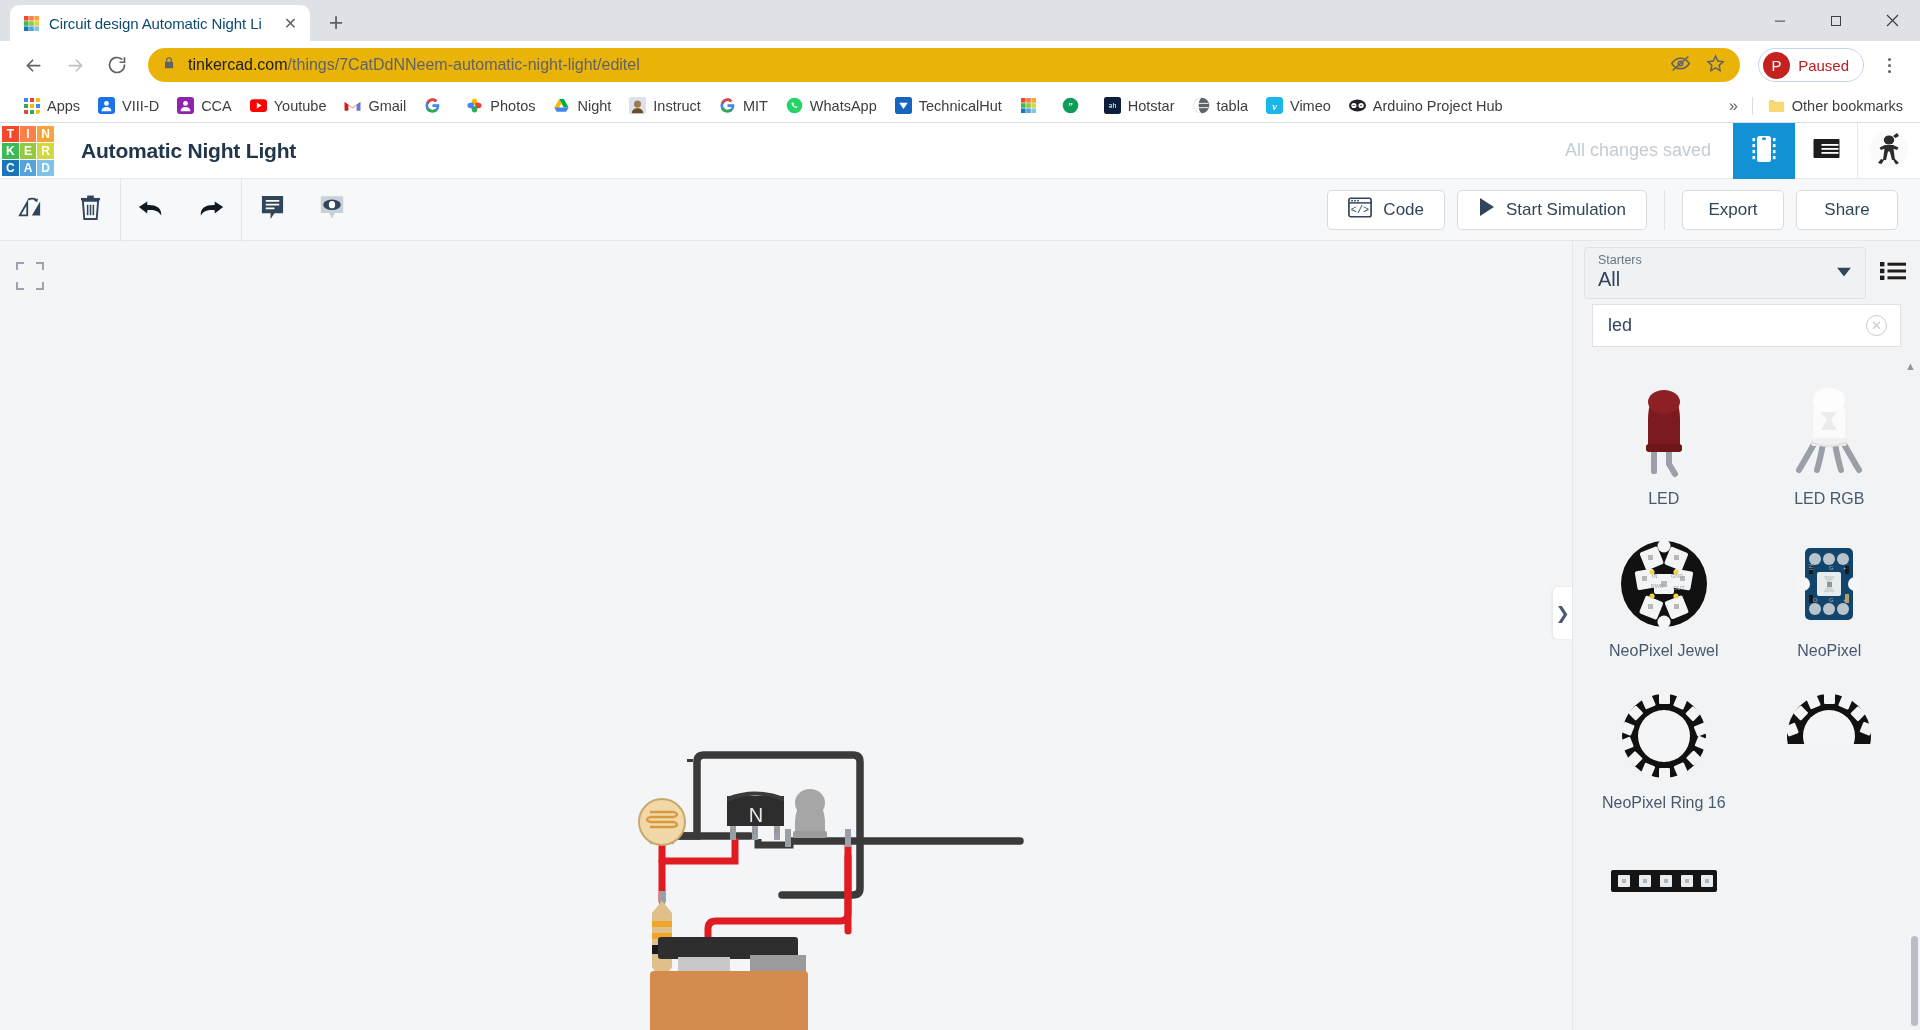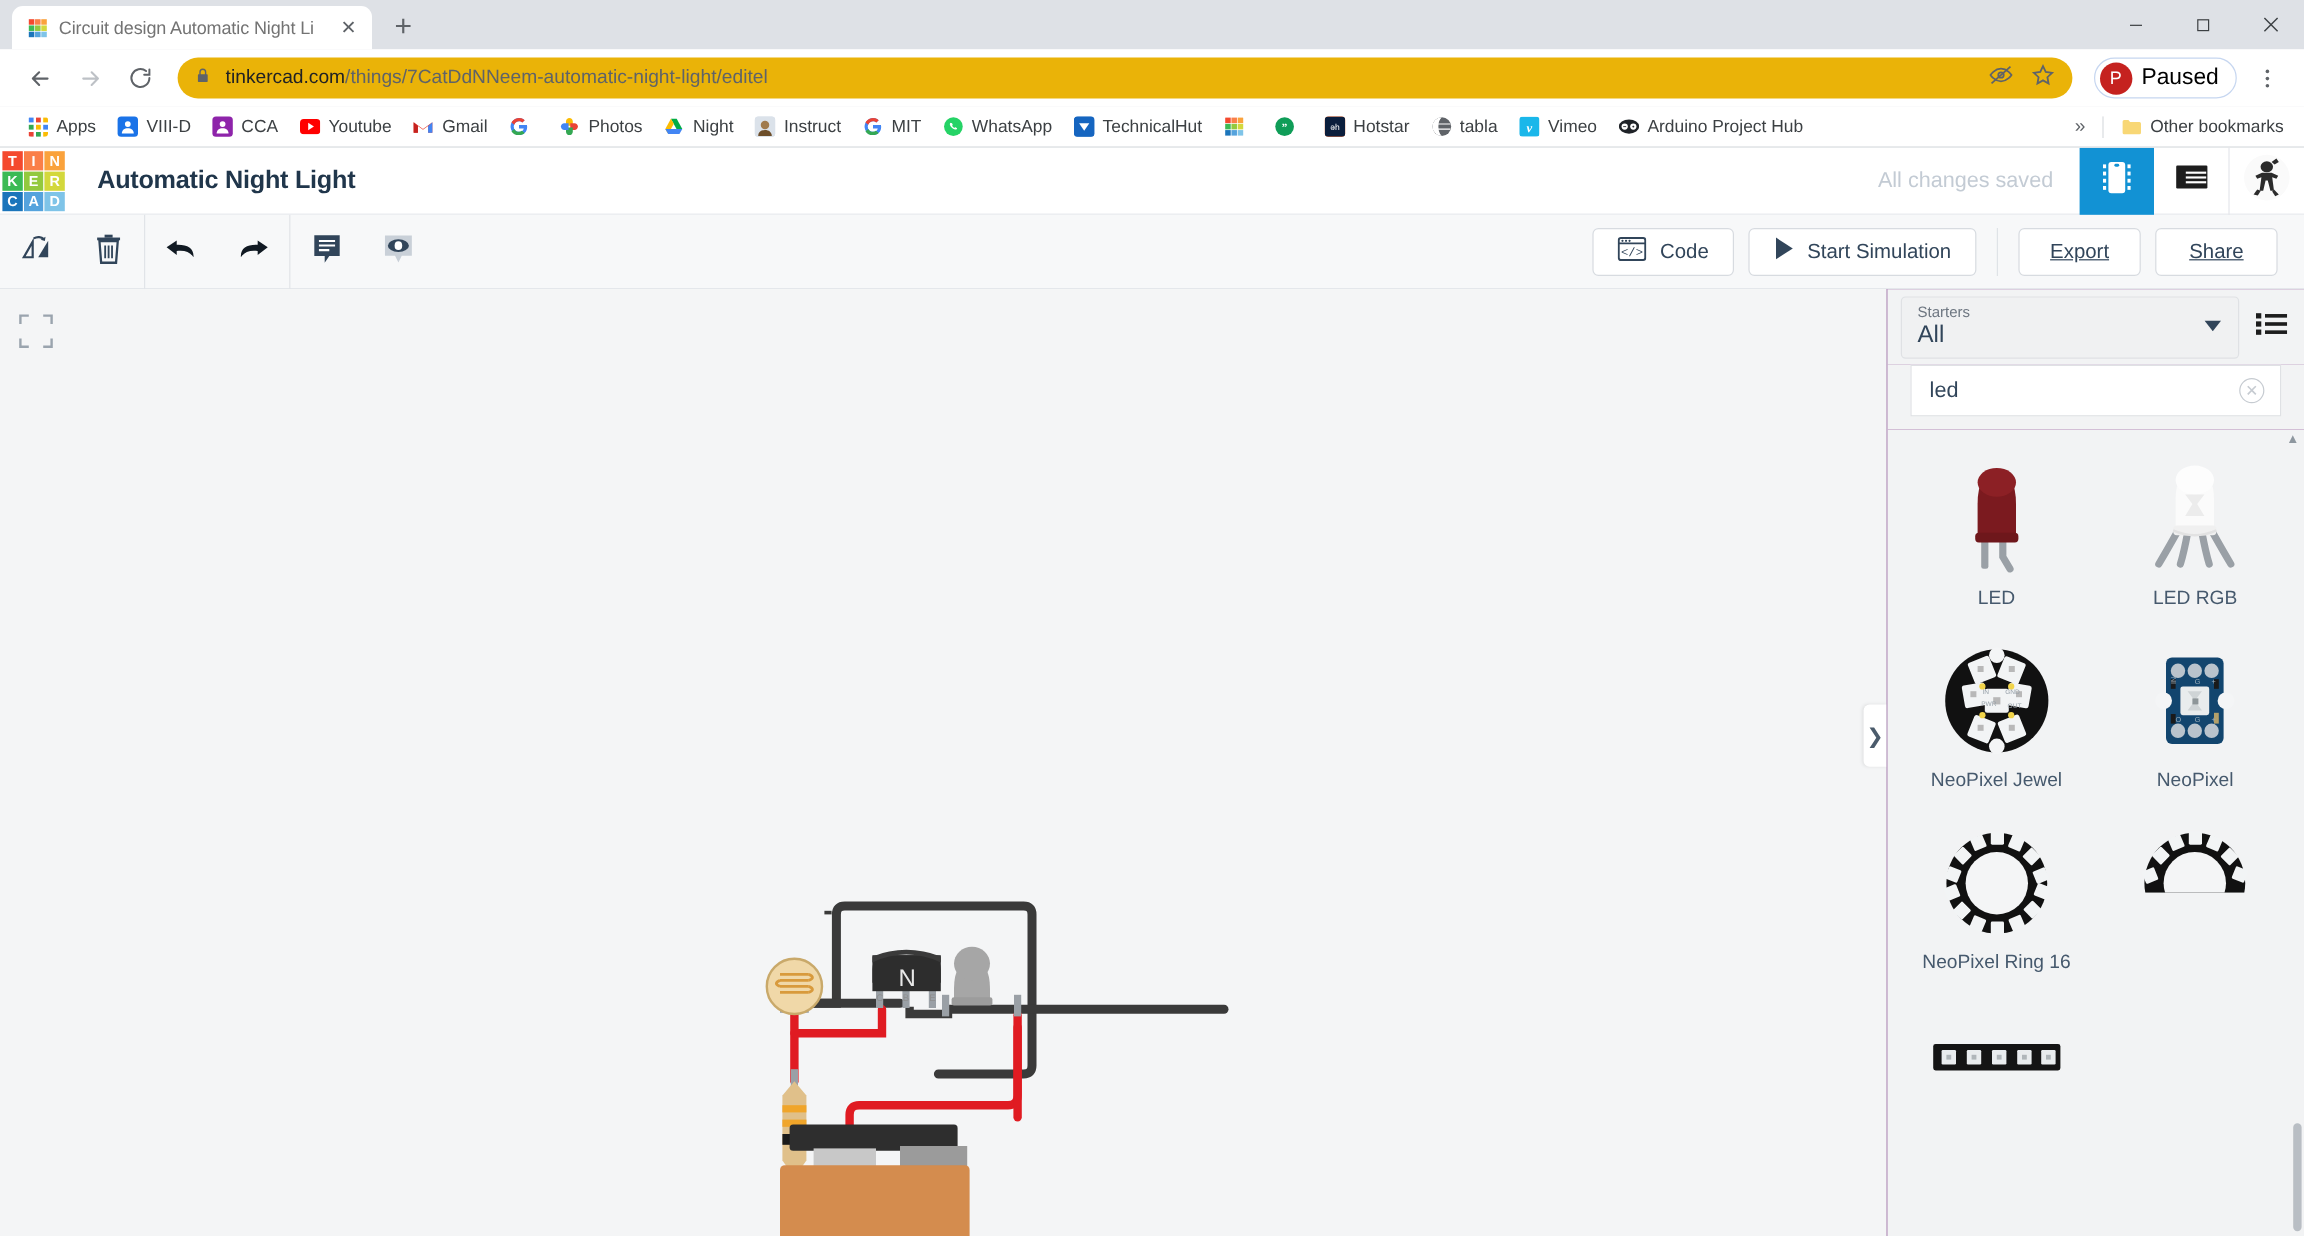--- a/index.html
+++ b/index.html
@@ -21,21 +21,21 @@
   .tab {
     display: flex; align-items: center; gap: 9px;
     height: 36px; width: 300px;
     background: #ffffff;
     border-radius: 9px 9px 0 0;
     padding: 0 10px 0 13px;
     position: relative;
   }
   .tab-favicon { width: 17px; height: 17px; flex: 0 0 17px; }
   .tab-title {
-    font-size: 15px; color: #737373;
+    font-size: 15px; color: #0c4a6e;
     white-space: nowrap; overflow: hidden;
     flex: 1 1 auto; letter-spacing: -0.1px;
   }
   .tab-close {
     width: 19px; height: 19px; flex: 0 0 19px;
     display: flex; align-items: center; justify-content: center;
     color: #5f6368; font-size: 16px; border-radius: 50%;
   }
   .newtab {
     width: 34px; height: 34px; margin-left: 9px; margin-bottom: 2px;
@@ -76,21 +76,21 @@
     display: flex; align-items: center; gap: 8px;
     border: 1px solid #c6d6f0; border-radius: 18px;
     height: 34px; padding: 0 14px 0 4px;
     margin-left: 6px;
   }
   .profile-av {
     width: 27px; height: 27px; border-radius: 50%;
     background: #c5221f; color: #fff; font-size: 15px;
     display: flex; align-items: center; justify-content: center;
   }
-  .profile-label { font-size: 19px; color: #000000; }
+  .profile-label { font-size: 15px; color: #b91c1c; }
   .menu-dots {
     width: 34px; height: 34px; display: flex;
     flex-direction: column; align-items: center; justify-content: center; gap: 3px;
     margin-left: 4px;
   }
   .menu-dots i { width: 3px; height: 3px; border-radius: 50%; background: #5f6368; display: block; }
 
   .bookmarks {
     background: #ffffff; height: 34px;
     display: flex; align-items: center;
@@ -155,21 +155,21 @@
   }
   .tt-group { display: flex; align-items: center; height: 62px; }
   .tt-btn { width: 60px; height: 62px; display: flex; align-items: center; justify-content: center; }
   .tt-sep { width: 1px; height: 62px; background: #e1e4e8; }
   .tt-right { margin-left: auto; display: flex; align-items: center; gap: 12px; padding-right: 22px; }
   .pill {
     height: 40px; border: 1px solid #d7dbe0; background: #fff;
     border-radius: 5px; display: flex; align-items: center; gap: 11px;
     padding: 0 20px; font-size: 17px; color: #31455a;
   }
-  .pill.noicon { justify-content: center; min-width: 102px; text-decoration: underline; }
+  .pill.noicon { justify-content: center; min-width: 102px; }
   .tt-vsep { width: 1px; height: 40px; background: #dfe3e7; margin: 0 5px; }
 
   
   .work { display: flex; height: calc(1030px - 41px - 48px - 34px - 56px - 62px); }
   .canvas {
     flex: 1 1 auto; position: relative; background: #f4f5f6; overflow: hidden;
   }
   .fit-btn {
     position: absolute; left: 11px; top: 16px;
     width: 38px; height: 38px;

